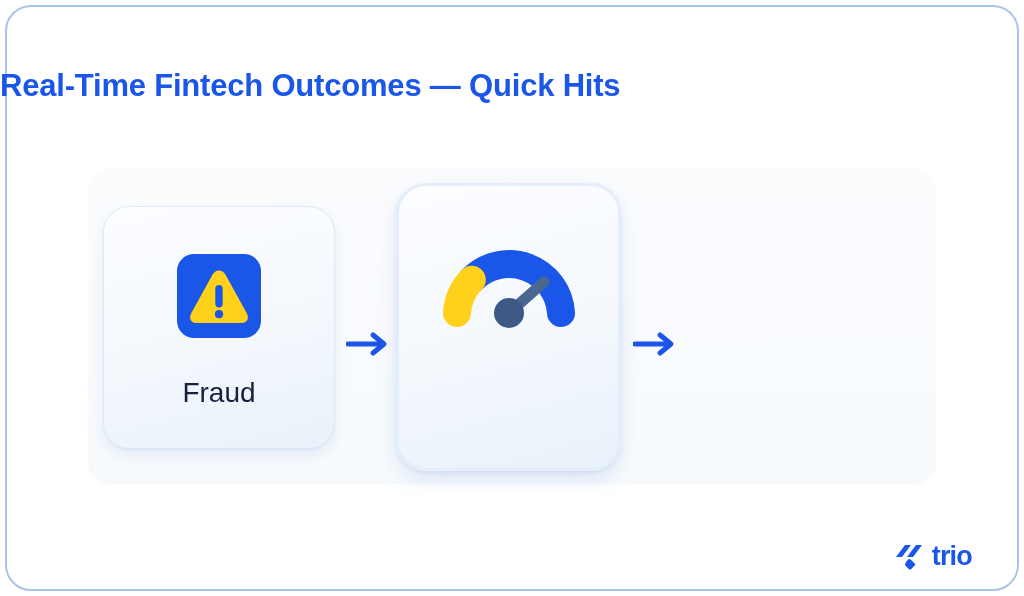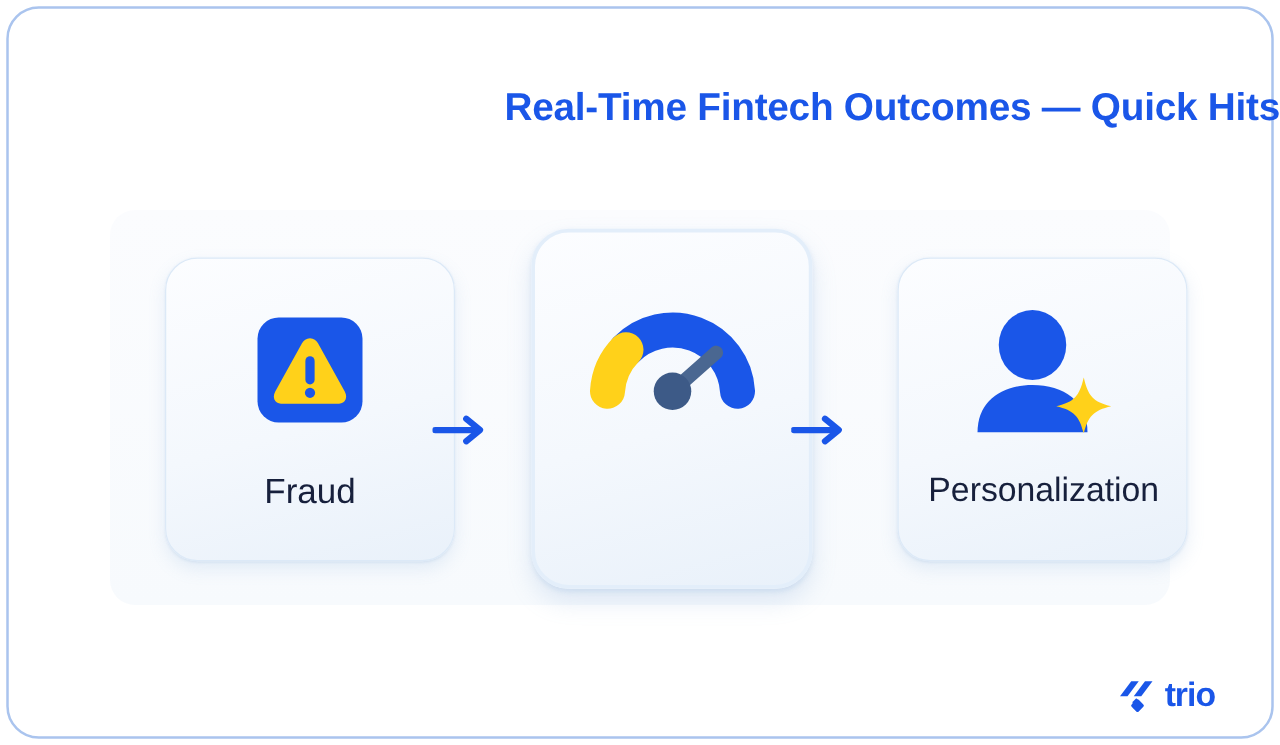--- a/index.html
+++ b/index.html
@@ -30,21 +30,21 @@
     border-radius: 26px;
     background: #ffffff;
   }
 
   
   #title {
     position: absolute;
     left: 0;
     top: 68px;
     width: 1024px;
-    text-align: right;
+    text-align: left;
     font-size: 31px;
     font-weight: bold;
     color: #1a56e8;
     letter-spacing: -0.2px;
     white-space: nowrap;
   }
 
   
   #panel {
     position: absolute;
@@ -65,21 +65,20 @@
     height: 316px;
   }
 
   .card {
     position: absolute;
     border-radius: 26px;
     background: linear-gradient(165deg, #fcfdff 0%, #f4f8fd 55%, #e9f1fa 100%);
     border: 1px solid #dce9f7;
     box-shadow: 0 6px 14px rgba(120, 160, 210, 0.16),
                 0 1px 2px rgba(120, 160, 210, 0.14);
-    margin-left: 29px;
   }
 
   .card.side {
     width: 232px;
     height: 243px;
     top: 38px;
   }
 
   #card-fraud { left: 15px; }
   #card-personalization { left: 601px; }
@@ -206,37 +205,20 @@
       </div>
     </div>
 
     <div class="arrow" id="arrow-2">
       <svg width="44" height="26" viewBox="0 0 44 26">
         <line x1="2" y1="13" x2="33" y2="13" stroke="#1a56e8" stroke-width="5" stroke-linecap="round"></line>
         <polyline points="27,4 38,13 27,22" fill="none" stroke="#1a56e8" stroke-width="5" stroke-linecap="round" stroke-linejoin="round"></polyline>
       </svg>
     </div>
 
-    <div class="card side" id="card-personalization">
-      <div class="card-icon">
-        <svg width="120" height="100" viewBox="0 0 120 100">
-
-          <ellipse cx="52" cy="30" rx="27" ry="28" fill="#1a56e8"></ellipse>
-
-          <path d="M 8 100 C 8 75 27 62 52 62 C 77 62 96 75 96 100 Z" fill="#1a56e8"></path>
-
-          <path d="M 93 56
-                   C 96.5 71 100.5 75.5 115 79
-                   C 100.5 82.5 96.5 87 93 101
-                   C 89.5 87 85.5 82.5 71 79
-                   C 85.5 75.5 89.5 71 93 56 Z" fill="#ffd11a"></path>
-        </svg>
-      </div>
-      <div class="card-label" id="label-personalization">Personalization</div>
-    </div>
 
   </div>
 
   <div id="logo">
     <svg id="logo-mark" viewBox="0 0 30 26">
       <path d="M10 1 L16 1 L7 13 L1 13 Z" fill="#1a56e8"></path>
       <path d="M21 1 L27 1 L18 13 L12 13 Z" fill="#1a56e8"></path>
       <path d="M13.5 15 L19 15 L19 21 L13.5 25 L8 21 L8 15 Z" fill="#1a56e8" transform="rotate(45 13.5 20) scale(0.72) translate(6 7)"></path>
       <rect x="11" y="16.5" width="8" height="8" rx="1.4" transform="rotate(45 15 20.5)" fill="#1a56e8"></rect>
     </svg>

